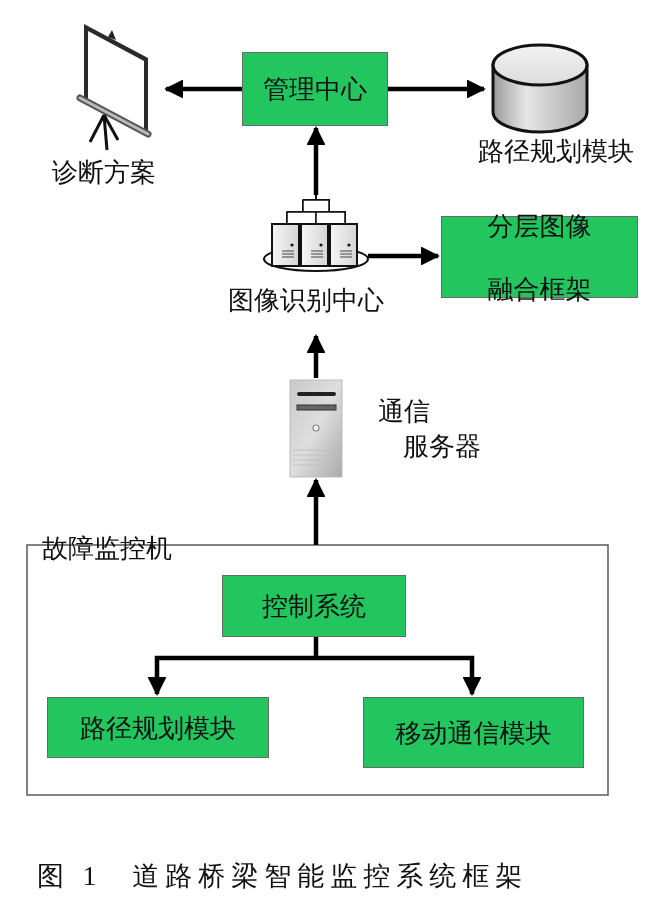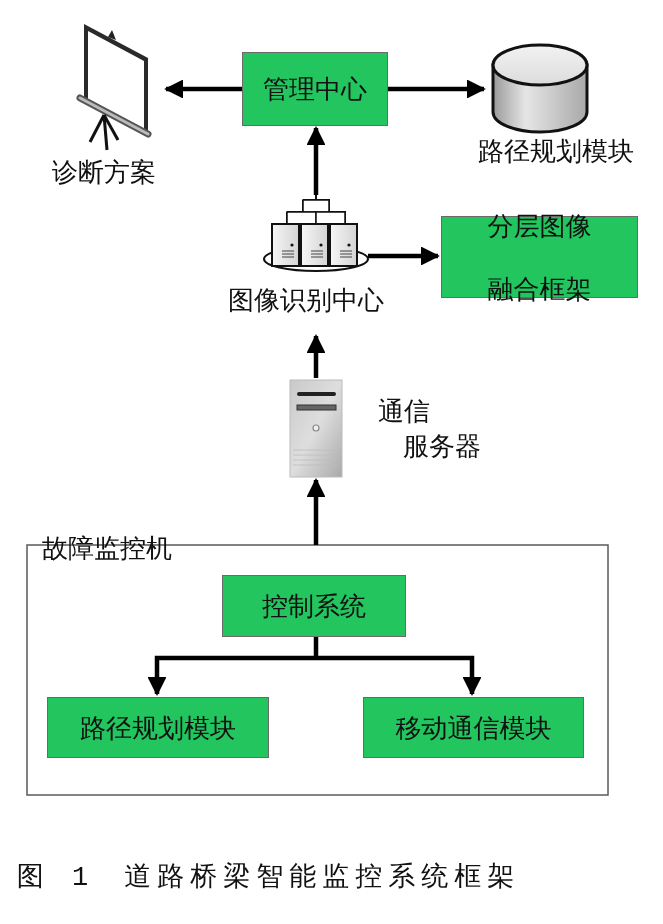--- a/index.html
+++ b/index.html
@@ -4,22 +4,22 @@
 <style>
   html, body { margin: 0; padding: 0; background: #ffffff; }
   body { width: 663px; height: 924px; position: relative; overflow: hidden;
          font-family: "DejaVu Sans", sans-serif; color: #111; }
   .canvas { position: absolute; left: 0; top: 0; width: 663px; height: 924px; }
   svg { position: absolute; left: 0; top: 0; }
   .box { position: absolute; border: 1.5px solid #6a6a6a; background: #22c55e;
          box-sizing: border-box; display: flex; align-items: center; justify-content: center;
          text-align: left; font-size: 26px; line-height: 34px; }
   .label { position: absolute; font-size: 26px; line-height: 32px; white-space: nowrap; }
-  .caption { position: absolute; left: 0; width: 537px; top: 858px; text-align: center;
-             font-family: Liberation Mono, monospace; font-size: 27px; letter-spacing: 6px; }
+  .caption { position: absolute; left: 14px; width: 537px; top: 858px; text-align: center;
+             font-family: Liberation Serif, serif; font-size: 27px; letter-spacing: 6px; }
   .caption .num { margin-right: 30px; }
 </style>
 </head>
 <body>
 
 <div class="canvas">
   <svg width="663" height="924" viewBox="0 0 663 924">
     <defs>
       <linearGradient id="cylSide" x1="0" x2="1" y1="0" y2="0">
         <stop offset="0" stop-color="#9a9a9a"></stop>
@@ -121,20 +121,20 @@
   <div class="label" style="left:42px; top:532px;">故障监控机</div>
 
   <div class="box" style="left:222px; top:575px; width:184px; height:62px;">
     <span>控制系统</span>
   </div>
 
   <div class="box" style="left:47px; top:697px; width:222px; height:61px;">
     <span>路径规划模块</span>
   </div>
 
-  <div class="box" style="left:363px; top:697px; width:221px; height:61px;">
+  <div class="box" style="left:363px; top:697px; width:221px; height:71px;">
     <span>移动通信模块</span>
   </div>
 
   <div class="caption">
     <span class="num">图 1</span><span>道路桥梁智能监控系统框架</span>
   </div>
 </div>
 
 </body></html>

